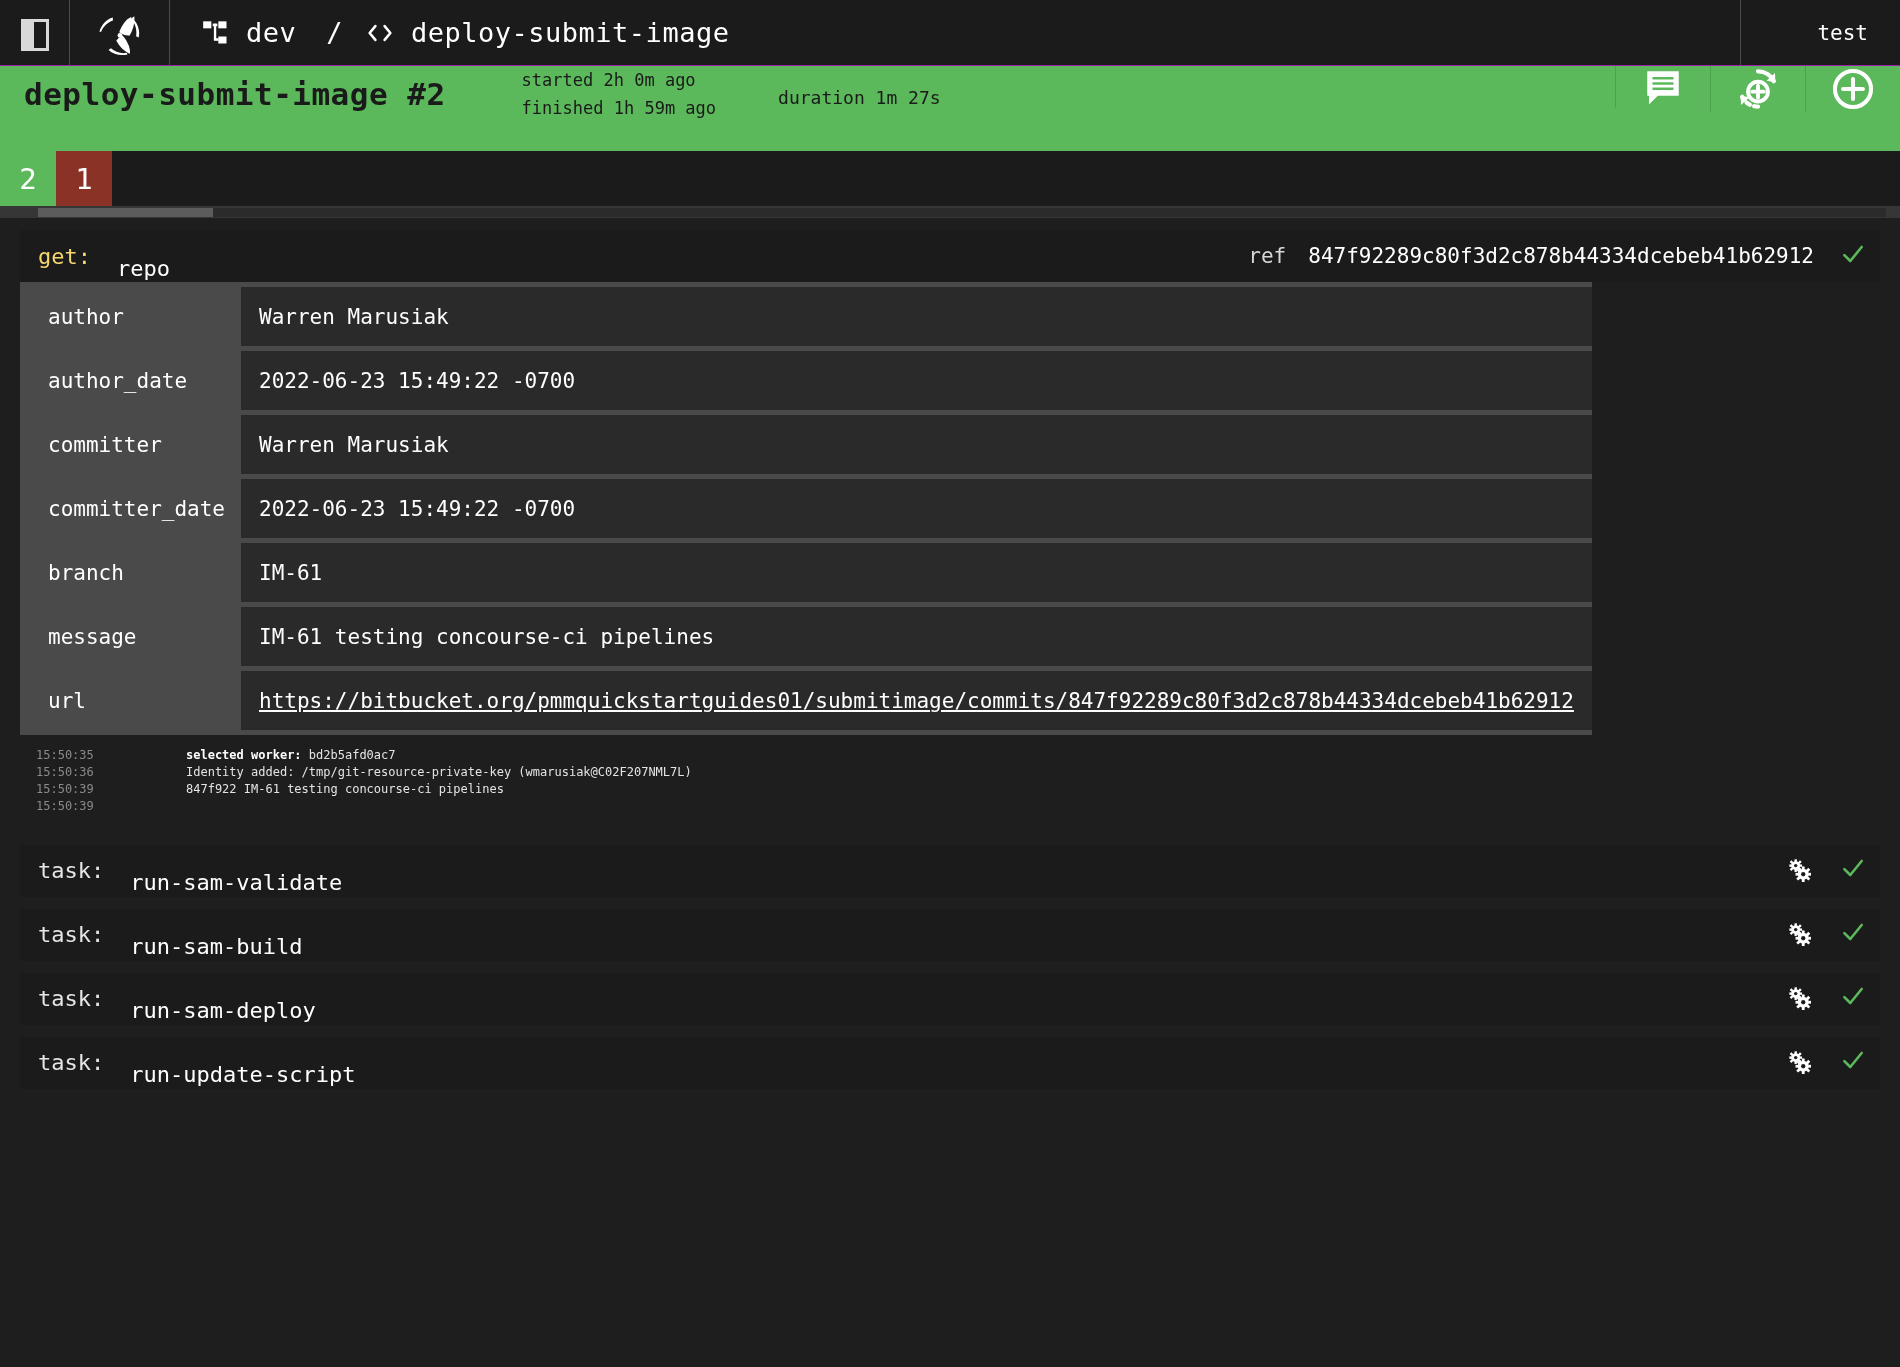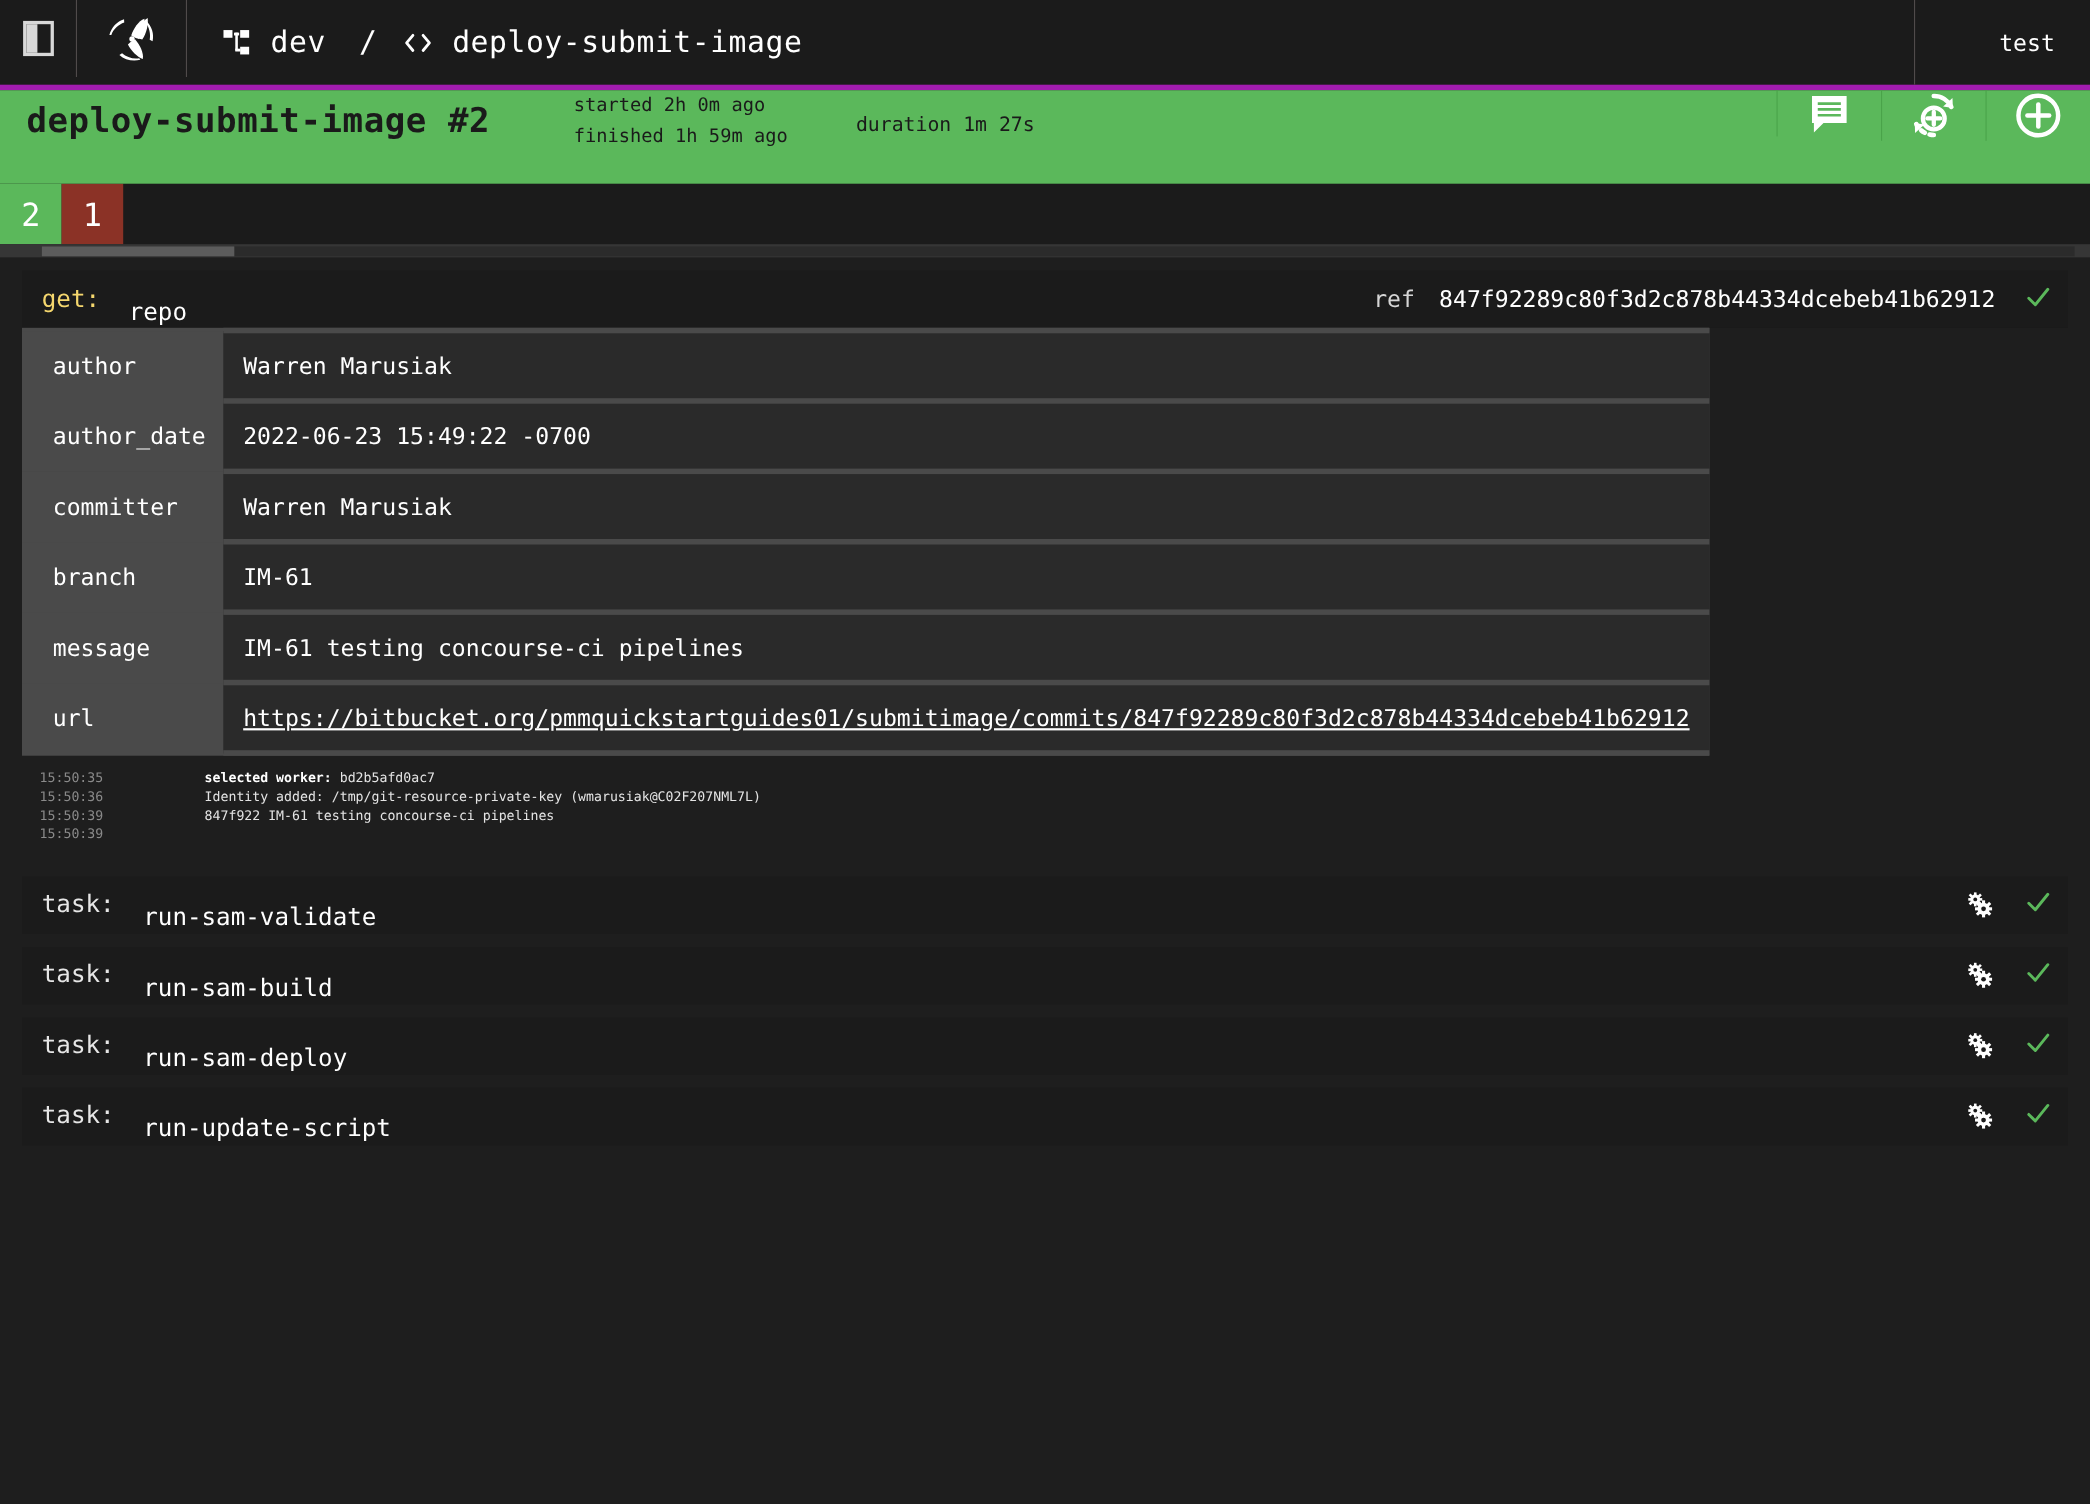--- a/index.html
+++ b/index.html
@@ -5,23 +5,23 @@
   * { box-sizing: border-box; margin: 0; padding: 0; }
   html, body {
     width: 1900px; height: 1367px;
     background: #1e1e1e;
     font-family: "DejaVu Sans Mono", "Liberation Mono", monospace;
     overflow: hidden;
   }
 
   
   .topbar {
-    height: 82px; background: #1b1b1b;
+    height: 66px; background: #1b1b1b;
     display: flex; align-items: stretch;
-    border-bottom: 5px solid #a21caf;
+    border-bottom: 1px solid #a21caf;
   }
   .nav-cell {
     display: flex; align-items: center; justify-content: center;
     width: 70px; height: 70px;
     border-right: 1px solid #504b4b;
   }
   .logo-cell {
     display: flex; align-items: center; justify-content: center;
     width: 100px; height: 70px;
     border-right: 1px solid #504b4b;
@@ -283,20 +283,24 @@
     </div>
     <div class="meta-row">
       <div class="meta-key">author_date</div>
       <div class="meta-val">2022-06-23 15:49:22 -0700</div>
     </div>
     <div class="meta-row">
       <div class="meta-key">committer</div>
       <div class="meta-val">Warren Marusiak</div>
     </div>
     <div class="meta-row">
+      <div class="meta-key">committer_date</div>
+      <div class="meta-val">2022-06-23 15:49:22 -0700</div>
+    </div>
+    <div class="meta-row">
       <div class="meta-key">branch</div>
       <div class="meta-val">IM-61</div>
     </div>
     <div class="meta-row">
       <div class="meta-key">message</div>
       <div class="meta-val">IM-61 testing concourse-ci pipelines</div>
     </div>
     <div class="meta-row">
       <div class="meta-key">url</div>
       <div class="meta-val">

